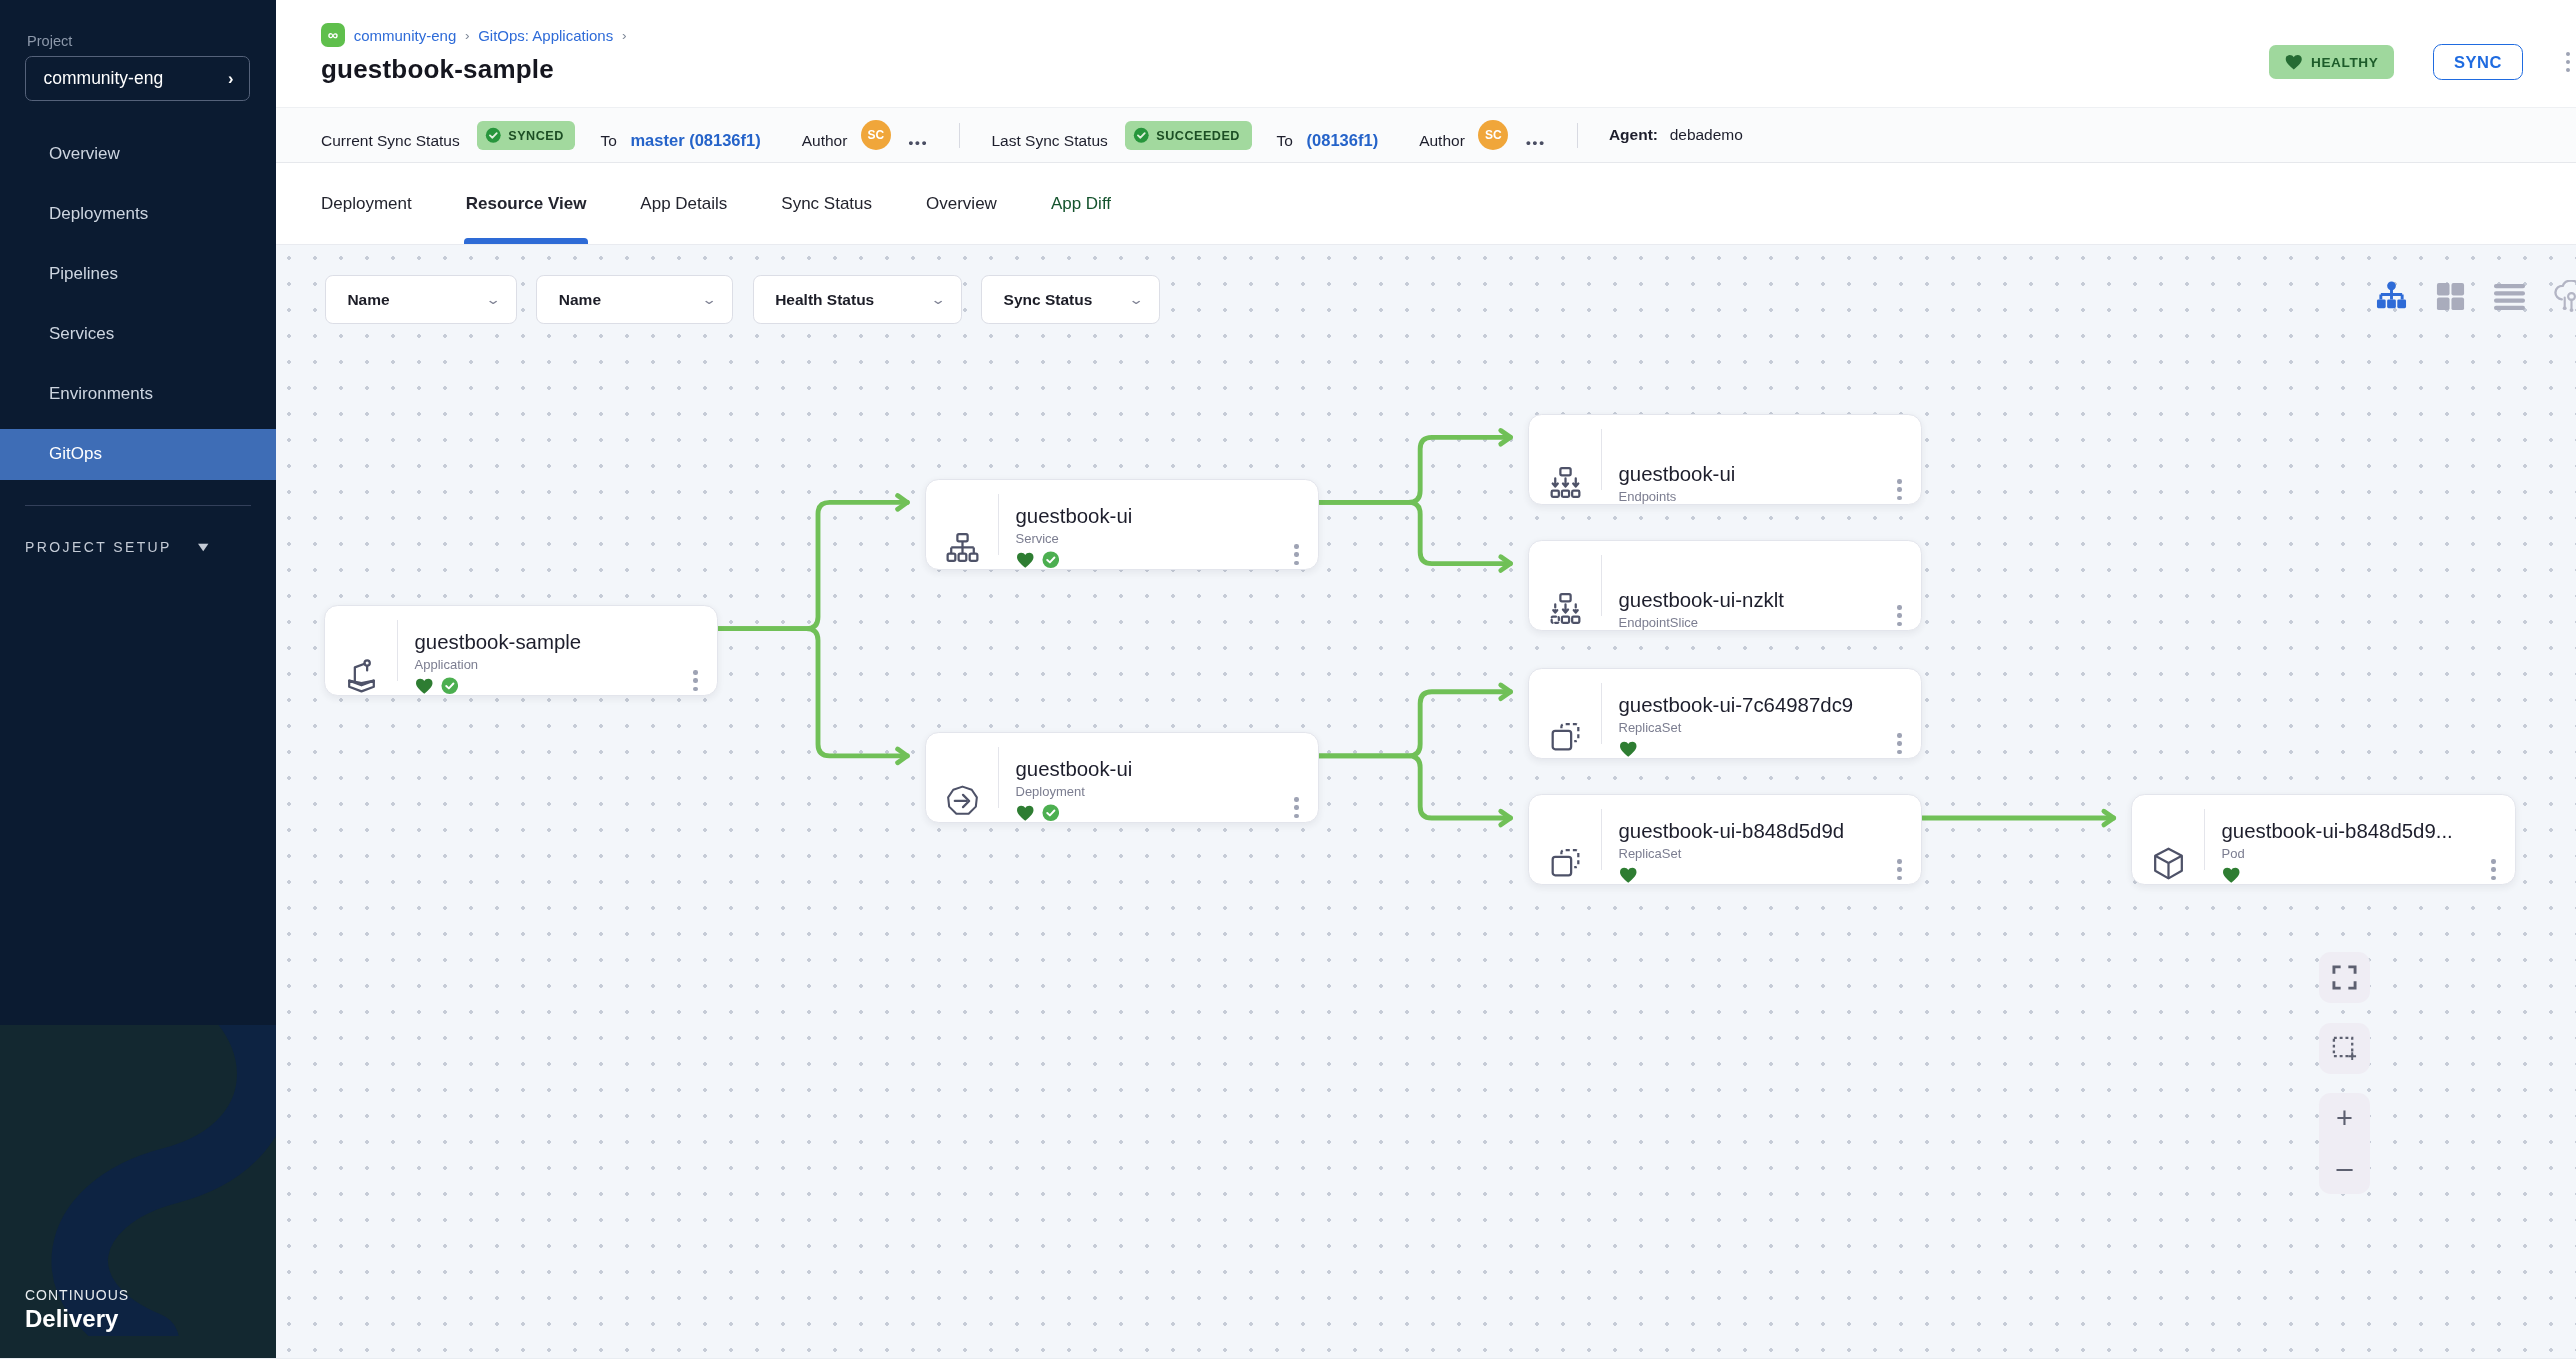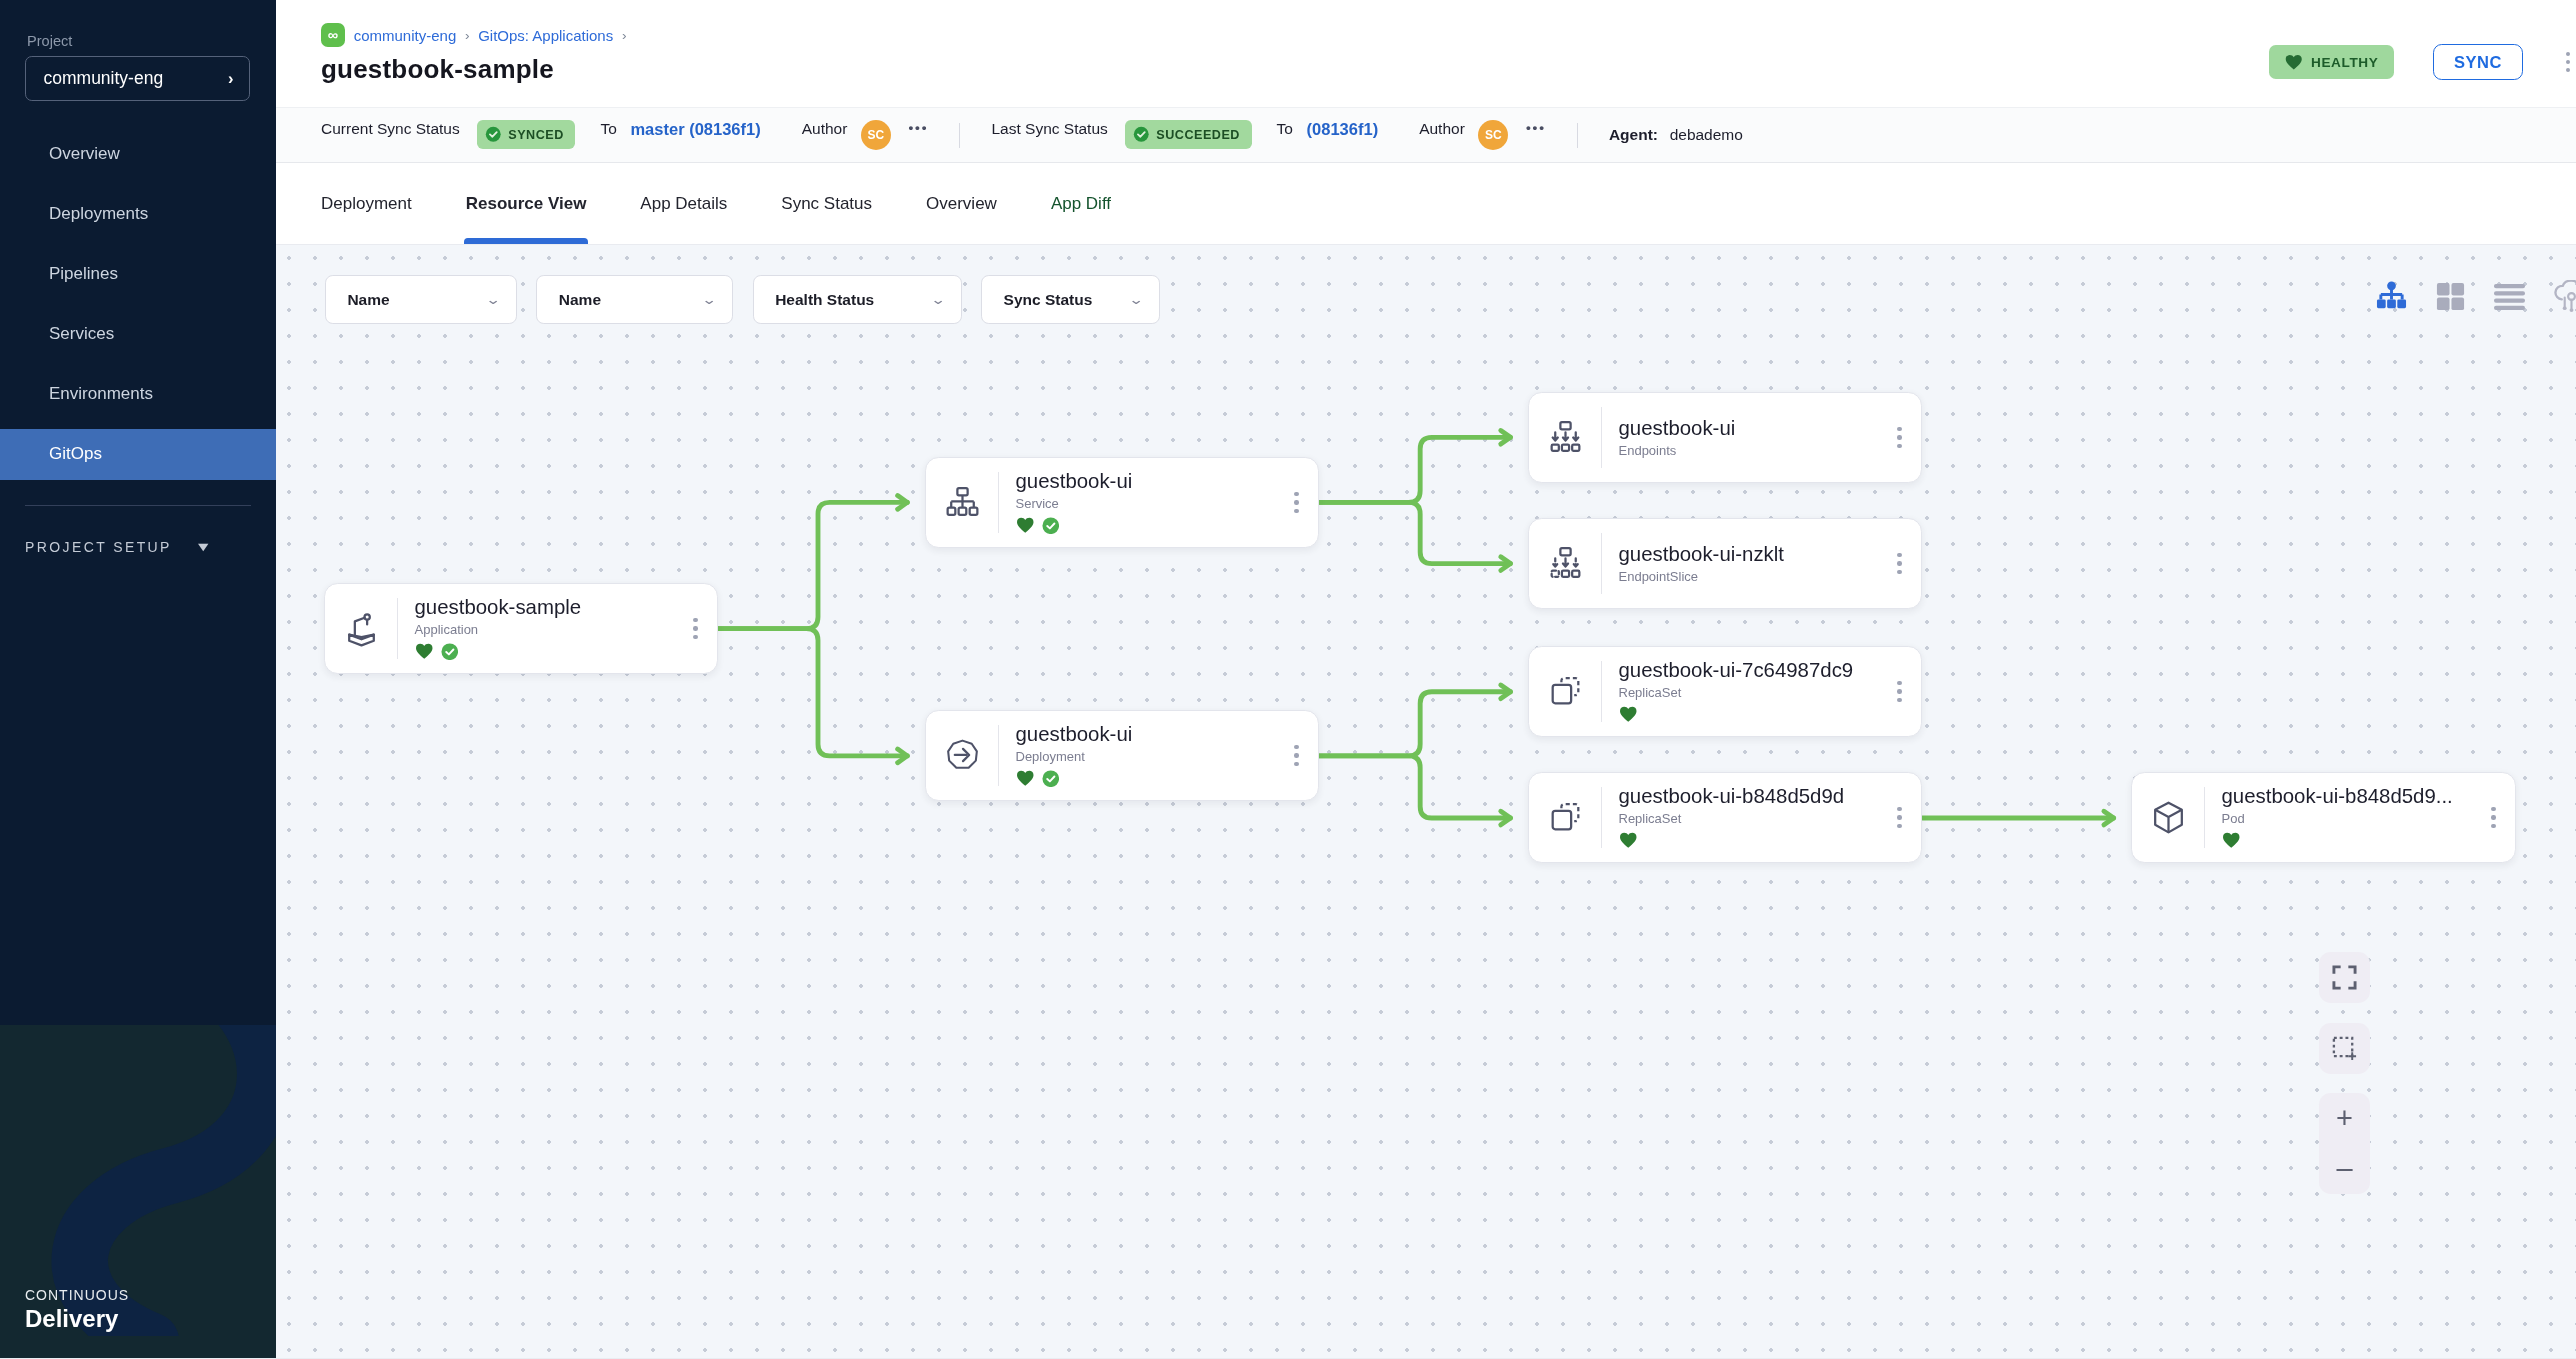--- a/index.html
+++ b/index.html
@@ -36,21 +36,21 @@
   .header-right { position:absolute; right:15.5px; top:44px; display:flex; align-items:center; gap:39px; }
   .health-badge { height:34px; background:#9fd89d; border-radius:6.8px; display:flex; align-items:center; gap:8.7px; padding:0 15.5px; cursor:default; }
   .health-badge .txt { font-size:13.6px; font-weight:700; color:#1d5c2a; letter-spacing:0.6px; }
   .sync-btn { height:36px; min-width:90px; background:#fff; border:1.9px solid #1f6be0; border-radius:8.7px; color:#1f6be0; font-size:16.5px; font-weight:700; letter-spacing:0.5px; display:flex; align-items:center; justify-content:center; cursor:pointer; }
   .kebab-v { display:flex; flex-direction:column; gap:3.9px; cursor:pointer; padding:3.9px; }
   .kebab-v i { width:4.4px; height:4.4px; border-radius:50%; background:#9ea3b4; }
   .header-kebab { margin-right:-13.6px; }
 
   
   .status-bar { position:absolute; left:0; top:107px; width:2300px; height:56px; background:#fafbfc; border-top:1px solid #eef0f3; border-bottom:1px solid #e6e8ec; display:flex; align-items:center; padding-left:45px; font-size:15.5px; color:#1d1e2c; }
-  .sb-group { display:flex; align-items:flex-start; }
+  .sb-group { display:flex; align-items:flex-end; }
   .sb-label { margin-right:17.5px; }
   .pill { height:29px; border-radius:5.8px; background:#a2d99e; display:flex; align-items:center; gap:6.8px; padding:0 11.7px 0 7.8px; }
   .pill .ptxt { font-size:12.6px; font-weight:700; color:#1c4e24; letter-spacing:0.5px; }
   .sb-to { margin:0 13.6px 0 25px; }
   .sb-target { color:#2563c9; font-weight:700; font-size:16.5px; }
   .sb-author { margin:0 13.6px 0 41px; }
   .avatar { width:30px; height:30px; border-radius:50%; background:#f0a63a; color:#fff; font-size:12px; font-weight:700; display:flex; align-items:center; justify-content:center; cursor:pointer; }
   .sb-dots { margin-left:17.5px; color:#4a4e63; font-size:13.6px; letter-spacing:1.9px; font-weight:700; cursor:pointer; }
   .sb-divider { width:1px; height:25px; background:#d8dae2; margin:0 31px; }
   .agent-label { margin-right:11.7px;font-weight:bold; }
@@ -65,21 +65,21 @@
 
   
   .canvas { position:absolute; left:0; top:245px; width:2300px; height:1115px; background:#f3f6fa; background-image:radial-gradient(circle, #c6ccd7 1.7px, transparent 1.7px); background-size:26px 26px; overflow:hidden; }
   .filters { position:absolute; left:49px; top:30px; display:flex; gap:19.4px; }
   .filter { height:49px; background:#fff; border:1px solid #dcdee6; border-radius:7.8px; display:flex; align-items:center; justify-content:space-between; padding:0 17.5px 0 21.4px; font-size:15.5px; color:#1c1d27; font-weight:600; cursor:pointer; }
   .filter .fchev { color:#7e8193; font-size:12.6px; transform:scaleX(1.5); font-weight:400; }
   .view-toolbar { position:absolute; right:-13.6px; top:35px; display:flex; align-items:center; gap:27px; }
   .vt-btn { cursor:pointer; display:flex; align-items:center; justify-content:center; }
 
   
-  .node { position:absolute; width:394px; height:91px; background:#fff; border:1px solid #e3e5ec; border-radius:13.6px; box-shadow:0 2.9px 7.8px rgba(40,41,61,.07); display:flex; align-items:center; cursor:pointer; }
+  .node { position:absolute; width:394px; height:91px; background:#fff; border:1px solid #e3e5ec; border-radius:13.6px; box-shadow:0 2.9px 7.8px rgba(40,41,61,.07); display:flex; align-items:flex-end; cursor:pointer;margin-top:22px; }
   .node-icon-wrap { width:72px; display:flex; align-items:center; justify-content:center; flex:0 0 72px; }
   .node-sep { width:1px; align-self:stretch; margin:13.6px 0; background:#e4e5eb; }
   .node-body { flex:1; padding-left:16.5px; display:flex; flex-direction:column; justify-content:center; gap:2.9px; min-width:0; }
   .node-title { font-size:20.4px; color:#1d1e2c; white-space:nowrap; overflow:hidden; }
   .node-kind { font-size:13px; color:#7b7d90; }
   .node-badges { display:flex; align-items:center; gap:7.8px; margin-top:1.9px; height:18.5px; }
   .node-kebab { margin-right:15.5px; }
 
   
   .zoomctl-btn { position:absolute; width:51px; height:51px; background:#efedf4; border-radius:11.7px; display:flex; align-items:center; justify-content:center; cursor:pointer; }

